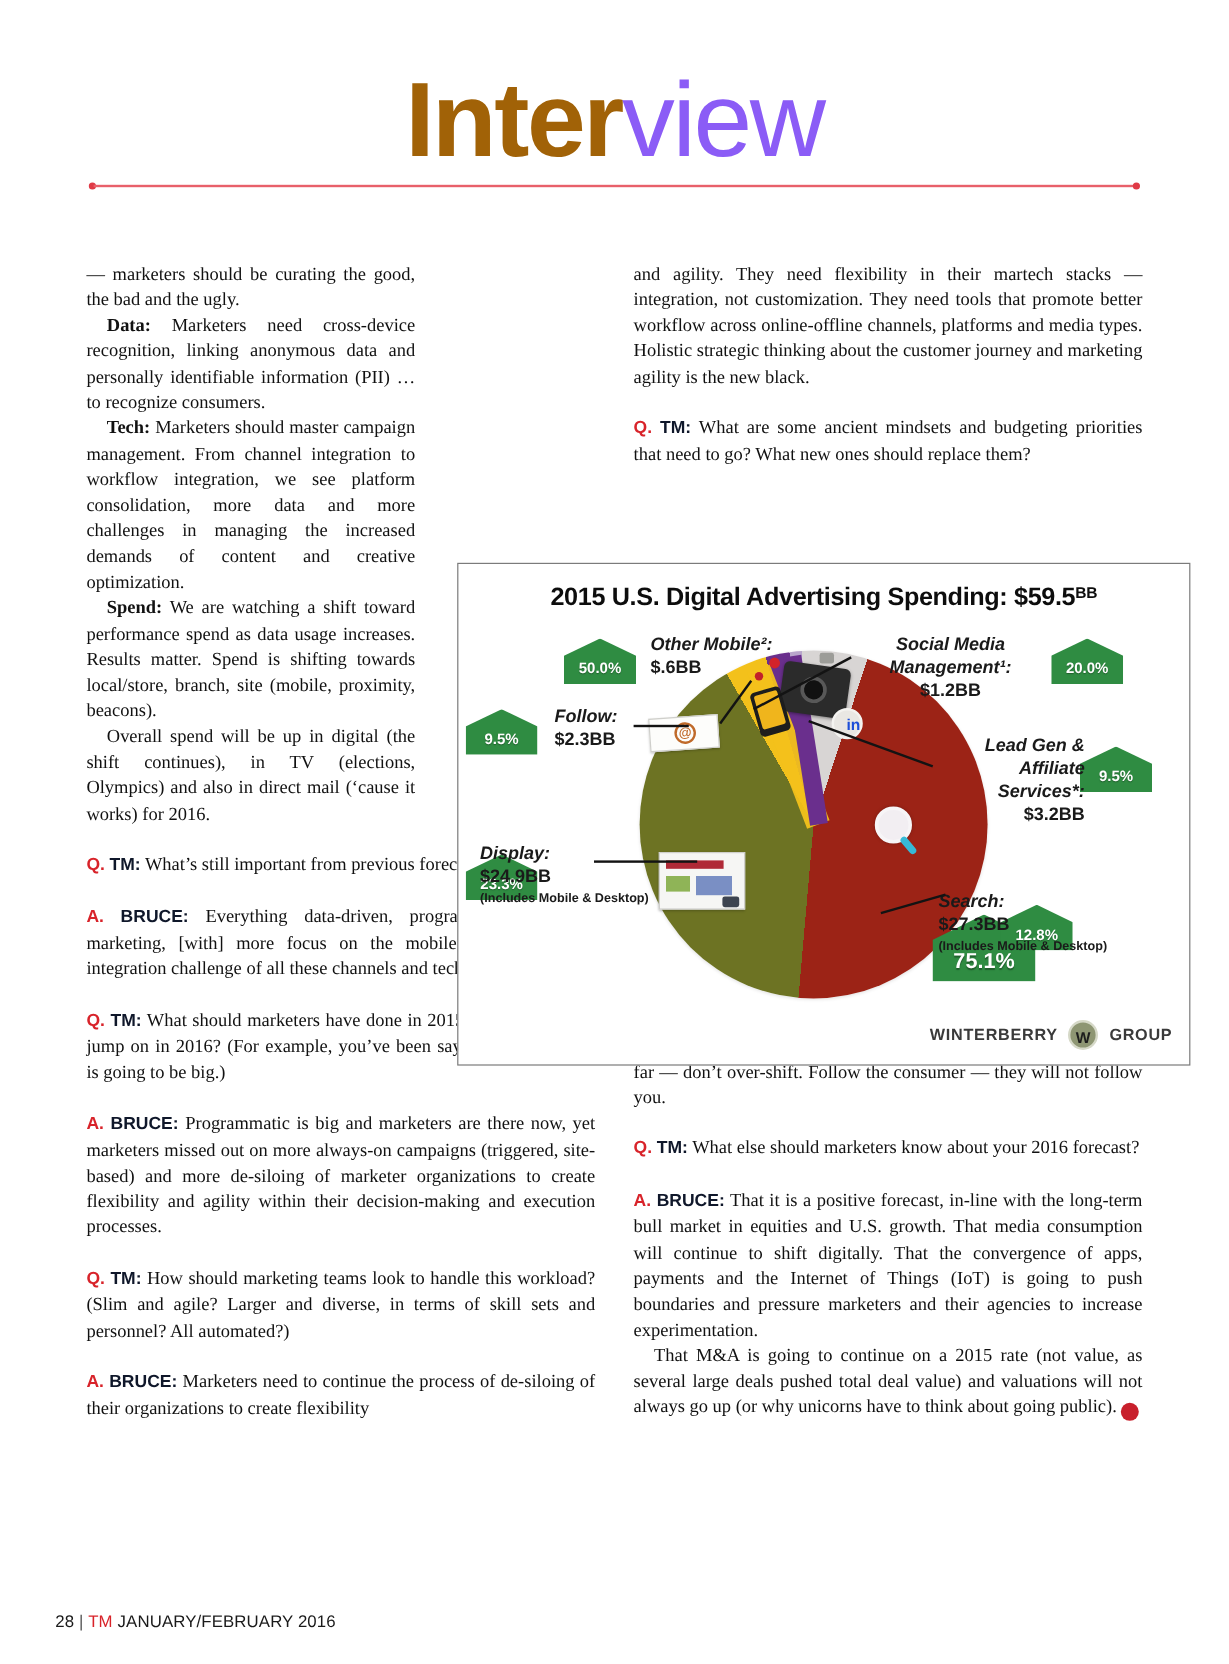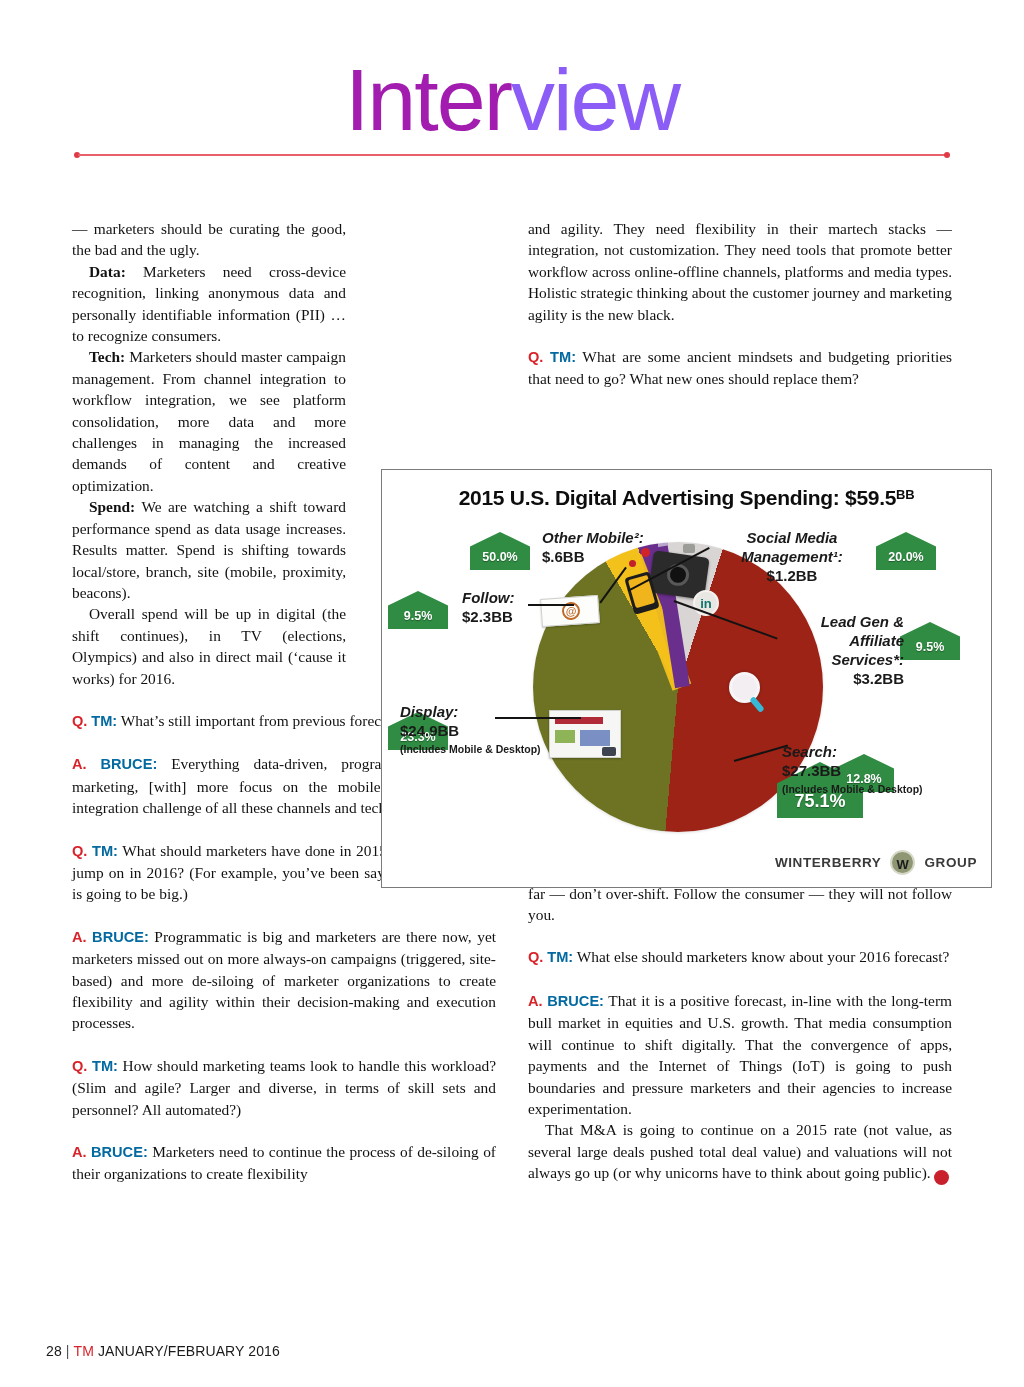--- a/index.html
+++ b/index.html
@@ -24,21 +24,21 @@
   }
   .header-title {
     text-align: center;
     font-family: "Liberation Sans", "DejaVu Sans", sans-serif;
     font-size: 88px;
     line-height: 96px;
     font-weight: 400;
     letter-spacing: -2px;
     white-space: nowrap;
   }
-  .header-title .part-gray { color: #a21caf; font-weight: 400; margin-top: 32px; }
+  .header-title .part-gray { color: #a16207; font-weight: 700; margin-top: 32px; }
   .header-title .part-black { color: #8b5cf6; font-weight: 400; }
 
   .header-rule {
     position: absolute;
     top: 101px;
     left: 74px;
     width: 876px;
     height: 3px;
   }
   .header-rule .rule-line {
@@ -86,21 +86,21 @@
   }
 
   .lead-bold { font-weight: 700; }
   .qa-mark {
     color: #d8232a;
     font-family: "Liberation Sans", "DejaVu Sans", sans-serif;
     font-weight: 700;
     font-size: 14.6px;
   }
   .qa-who {
-    color: #0369a1;
+    color: #0f172a;
     font-family: "Liberation Sans", "DejaVu Sans", sans-serif;
     font-weight: 700;
     font-size: 14.6px;
   }
 
   .endmark {
     display: inline-block;
     width: 15px;
     height: 15px;
     border-radius: 50%;
@@ -237,22 +237,22 @@
     position:absolute; inset:3px 3px 6px 3px; background:#f0b51c; border-radius:2px;
   }
   .dot-red-a { position:absolute; left:108px; top:6px; width:9px; height:9px; border-radius:50%; background:#d2232a; }
   .dot-red-b { position:absolute; left:96px; top:18px; width:7px; height:7px; border-radius:50%; background:#c2202a; }
   .dot-gray-a { position:absolute; left:150px; top:2px; width:12px; height:9px; border-radius:2px; background:#9c9c98; }
 
   .thumb-social {
     position: absolute; left: 160px; top: 48px;
     width: 26px; height: 26px; border-radius: 50%;
     background: #e9e7e3; border: 2px solid #f4f3f0;
-    color: #0f766e; font-family: "Liberation Sans", sans-serif;
-    font-size: 13px; font-weight: 700; line-height: 24px; text-align: center;
+    color: #1d4ed8; font-family: "Liberation Sans", sans-serif;
+    font-size: 13px; font-weight: 700; line-height: 24px; text-align: right;
   }
 
   .thumb-magnifier {
     position: absolute; left: 196px; top: 130px; width: 40px; height: 40px;
   }
   .thumb-magnifier .glass {
     position: absolute; left: 0; top: 0; width: 31px; height: 31px;
     border-radius: 50%; background: #f2eef2; border: 3px solid #f7f5f7;
     box-shadow: 0 0 3px rgba(0,0,0,0.25);
   }

